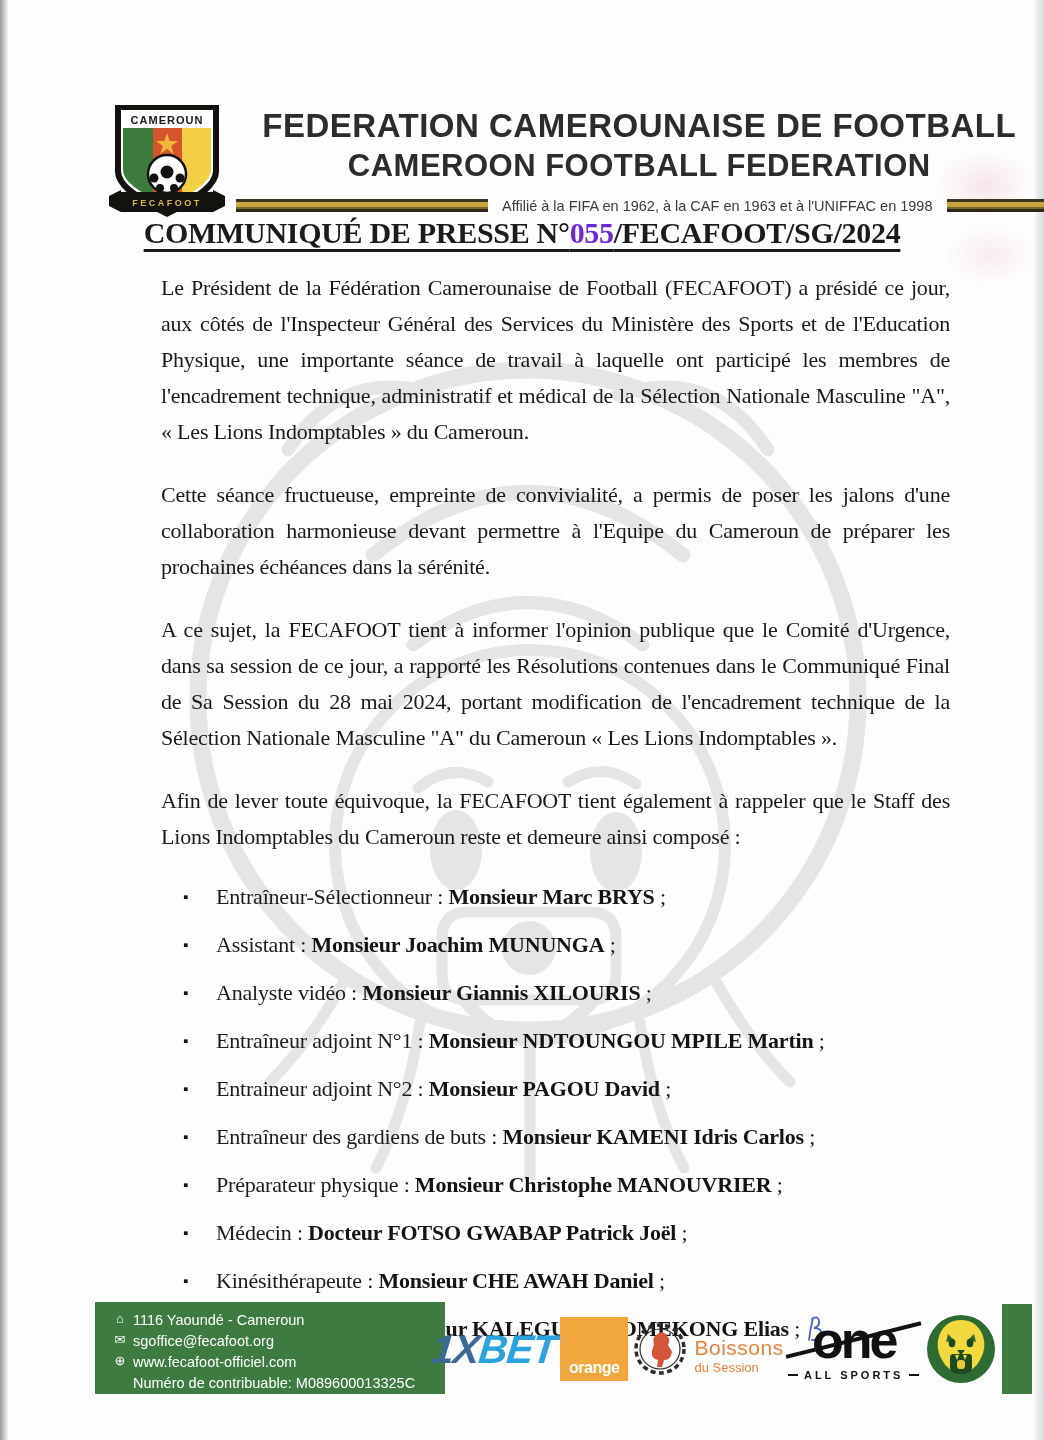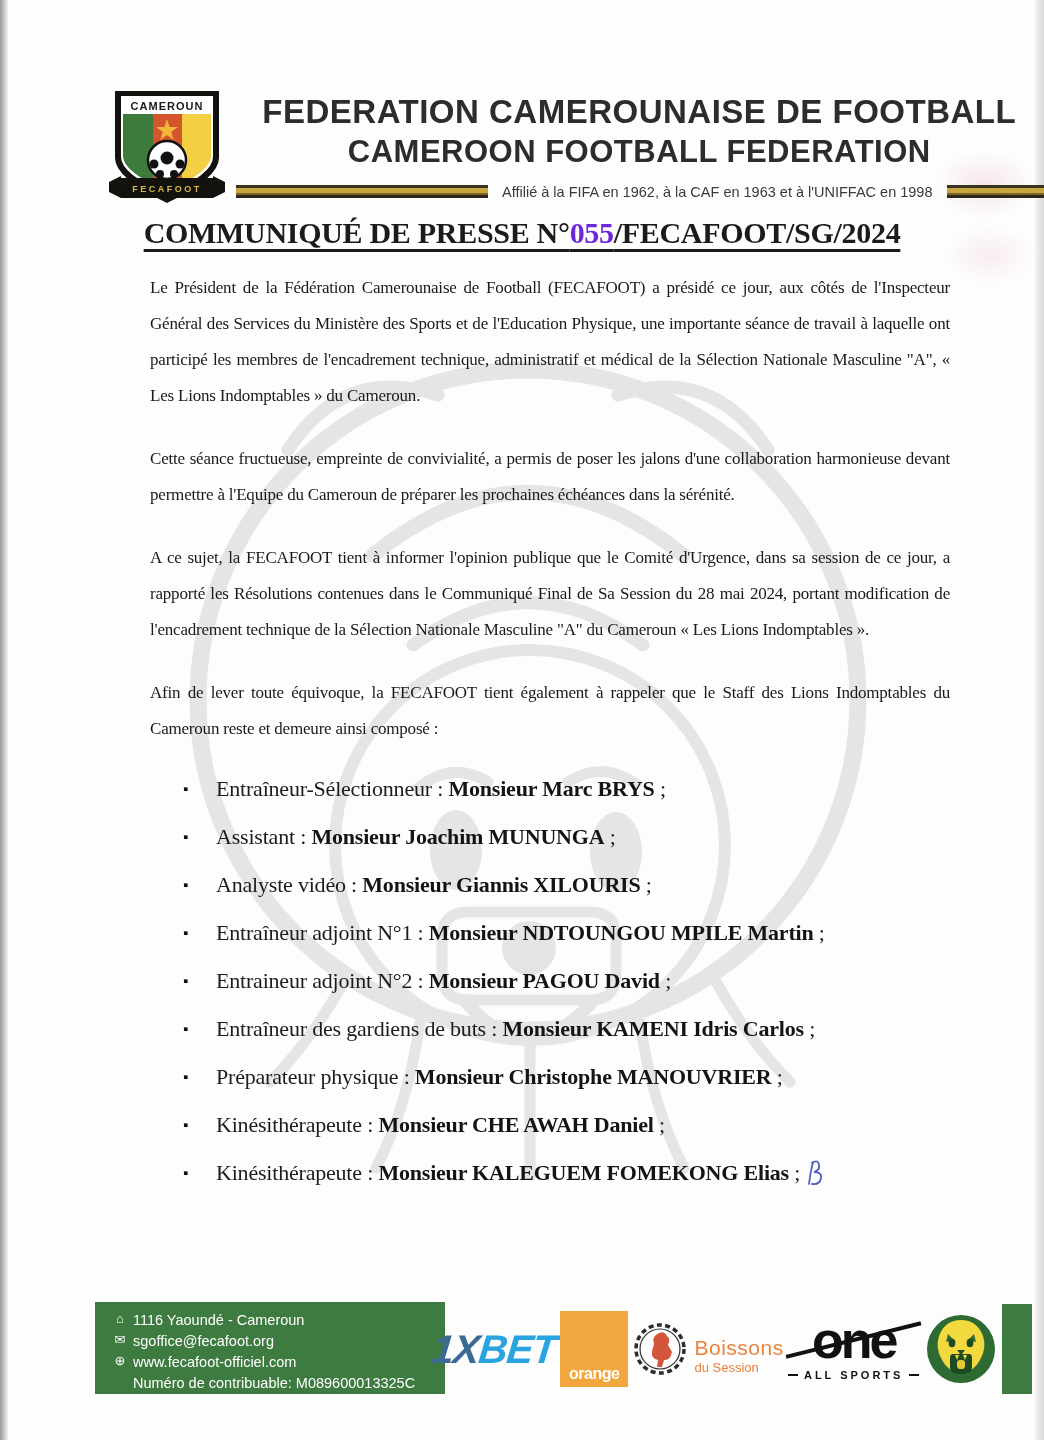--- a/index.html
+++ b/index.html
@@ -11,58 +11,58 @@
   .edge-right{position:absolute;right:0;top:0;width:9px;height:1440px;
     background:linear-gradient(270deg,#d9d9db,#f4f4f5);}
   .smudge{position:absolute;border-radius:50%;pointer-events:none;}
   .smudge.s1{left:935px;top:150px;width:100px;height:70px;
     background:radial-gradient(closest-side,rgba(222,150,160,.22),rgba(222,150,160,0));}
   .smudge.s2{left:945px;top:225px;width:90px;height:60px;
     background:radial-gradient(closest-side,rgba(222,150,160,.16),rgba(222,150,160,0));}
   
   .watermark{position:absolute;left:168px;top:300px;opacity:.55;pointer-events:none;}
   
-  .header{position:absolute;left:104px;top:86px;right:60px;display:flex;align-items:flex-start;}
+  .header{position:absolute;left:104px;top:100px;right:60px;display:flex;align-items:flex-start;}
   .logo{flex:0 0 128px;}
   .head-text{flex:1;text-align:center;font-family:"Liberation Sans",sans-serif;color:#2c2c2e;}
   .hname1{font-size:33px;font-weight:bold;letter-spacing:.5px;line-height:1.1;margin-top:8px;}
   .hname2{font-size:31px;font-weight:bold;letter-spacing:.5px;line-height:1.15;margin-top:4px;}
   .affil-row{display:flex;align-items:center;margin-top:14px;margin-left:4px;}
   .gold-bar{height:13px;background:linear-gradient(180deg,#3a3322 0 24%,#c7a53f 24% 62%,#7a6626 62% 80%,#2e281a 80% 100%);}
   .gold-bar.left{width:252px;margin-right:14px;}
   .gold-bar.right{width:100px;margin-left:14px;}
   .affil-text{font-size:14.5px;font-weight:normal;color:#3a3a3c;white-space:nowrap;}
   
   .title{position:absolute;left:0;top:216px;width:100%;text-align:center;
     font-size:30px;font-weight:bold;letter-spacing:-.3px;color:#1b1b1d;}
   .title-inner{text-decoration:underline;text-decoration-thickness:2.5px;text-underline-offset:6px;}
   .gold{color:#6d28d9;}
   
   .content{position:absolute;left:150px;top:270px;width:800px;}
-  .content p{margin:0 0 27px 0;font-size:17px;line-height:36px;text-align:justify;
+  .content p{margin:0 0 27px 11px;font-size:22px;line-height:36px;text-align:justify;
     letter-spacing:-.2px;color:#191919;}
   
   .staff{list-style:none;margin:6px 0 0 66px;padding:0;}
   .staff li{position:relative;font-size:22px;line-height:30px;margin-bottom:18px;letter-spacing:-.2px;}
   .staff li::before{content:"▪";position:absolute;left:-33px;top:0;font-size:15px;color:#111;}
   .staff strong{font-weight:bold;color:#141414;}
   .penmark{display:inline-block;vertical-align:-6px;margin-left:6px;}
   
   .contact-box{position:absolute;left:95px;top:1302px;width:350px;height:92px;background:#3e7b41;
     color:#fff;font-family:"Liberation Sans",sans-serif;font-size:14.5px;line-height:1.45;
     padding:8px 10px 0 38px;box-sizing:border-box;}
   .contact-line{white-space:nowrap;position:relative;}
   .c-icon{position:absolute;left:-22px;top:0;width:18px;text-align:center;font-size:13px;}
   .sponsors{position:absolute;left:432px;top:1298px;right:12px;height:102px;
     display:flex;align-items:center;justify-content:space-between;}
   .xbet{font-family:"Liberation Sans",sans-serif;font-style:italic;font-weight:bold;
     font-size:40px;letter-spacing:-1px;transform:skewX(-6deg);white-space:nowrap;}
   .xbet .x1{color:#3b6b94;}
   .xbet .bet{color:#2aa4e0;}
-  .orange-logo{width:68px;height:76px;background:#f2a73e;position:relative;}
+  .orange-logo{width:68px;height:64px;background:#f2a73e;position:relative;}
   .orange-logo span{position:absolute;left:0;right:0;bottom:4px;text-align:center;color:#fff;
     font-family:"Liberation Sans",sans-serif;font-weight:bold;font-size:16px;letter-spacing:-.5px;}
   .boissons{display:flex;align-items:center;gap:6px;}
   .boissons-text{font-family:"Liberation Sans",sans-serif;color:#e8823c;line-height:1;}
   .boissons-text .b1{font-size:21px;letter-spacing:.5px;margin-top:12px;}
   .boissons-text .b2{font-size:13px;margin-top:3px;}
   .one-logo{font-family:"Liberation Sans",sans-serif;text-align:center;color:#111;}
   .one-word{position:relative;font-size:52px;font-weight:bold;letter-spacing:-3px;line-height:.9;}
   .one-slash{position:absolute;left:-4px;right:-4px;top:46%;height:4px;background:#111;
     transform:rotate(-14deg);}
@@ -158,20 +158,21 @@
     <p>Afin de lever toute équivoque, la FECAFOOT tient également à rappeler que le Staff des Lions Indomptables du Cameroun reste et demeure ainsi composé :</p>
 
     <ul class="staff">
       <li><span>Entraîneur-Sélectionneur</span><span> : </span><strong>Monsieur Marc BRYS</strong><span> ;</span></li>
       <li><span>Assistant</span><span> : </span><strong>Monsieur Joachim MUNUNGA</strong><span> ;</span></li>
       <li><span>Analyste vidéo</span><span> : </span><strong>Monsieur Giannis XILOURIS</strong><span> ;</span></li>
       <li><span>Entraîneur adjoint N°1</span><span> : </span><strong>Monsieur NDTOUNGOU MPILE Martin</strong><span> ;</span></li>
       <li><span>Entraineur adjoint N°2</span><span> : </span><strong>Monsieur PAGOU David</strong><span> ;</span></li>
       <li><span>Entraîneur des gardiens de buts</span><span> : </span><strong>Monsieur KAMENI Idris Carlos</strong><span> ;</span></li>
       <li><span>Préparateur physique</span><span> : </span><strong>Monsieur Christophe MANOUVRIER</strong><span> ;</span></li>
+      <li><span>Médecin</span><span> : </span><strong>Docteur FOTSO GWABAP Patrick Joël</strong><span> ;</span></li>
       <li><span>Kinésithérapeute</span><span> : </span><strong>Monsieur CHE AWAH Daniel</strong><span> ;</span></li>
       <li><span>Kinésithérapeute</span><span> : </span><strong>Monsieur KALEGUEM FOMEKONG Elias</strong><span> ;</span><span class="penmark"><svg width="18" height="26" viewBox="0 0 18 26">
               <path d="M6 3 q6 -4 7 2 q1 5 -5 7 q8 0 7 6 q-1 7 -9 6 M7 2 q-3 12 -4 22" stroke="#4d5fc5" stroke-width="1.8" fill="none" stroke-linecap="round"></path>
             </svg></span></li>
     </ul>
   </div>
 
   <div class="contact-box">
     <div class="contact-line"><span class="c-icon">⌂</span><span>1116 Yaoundé - Cameroun</span></div>
     <div class="contact-line"><span class="c-icon">✉</span><span>sgoffice@fecafoot.org</span></div>

